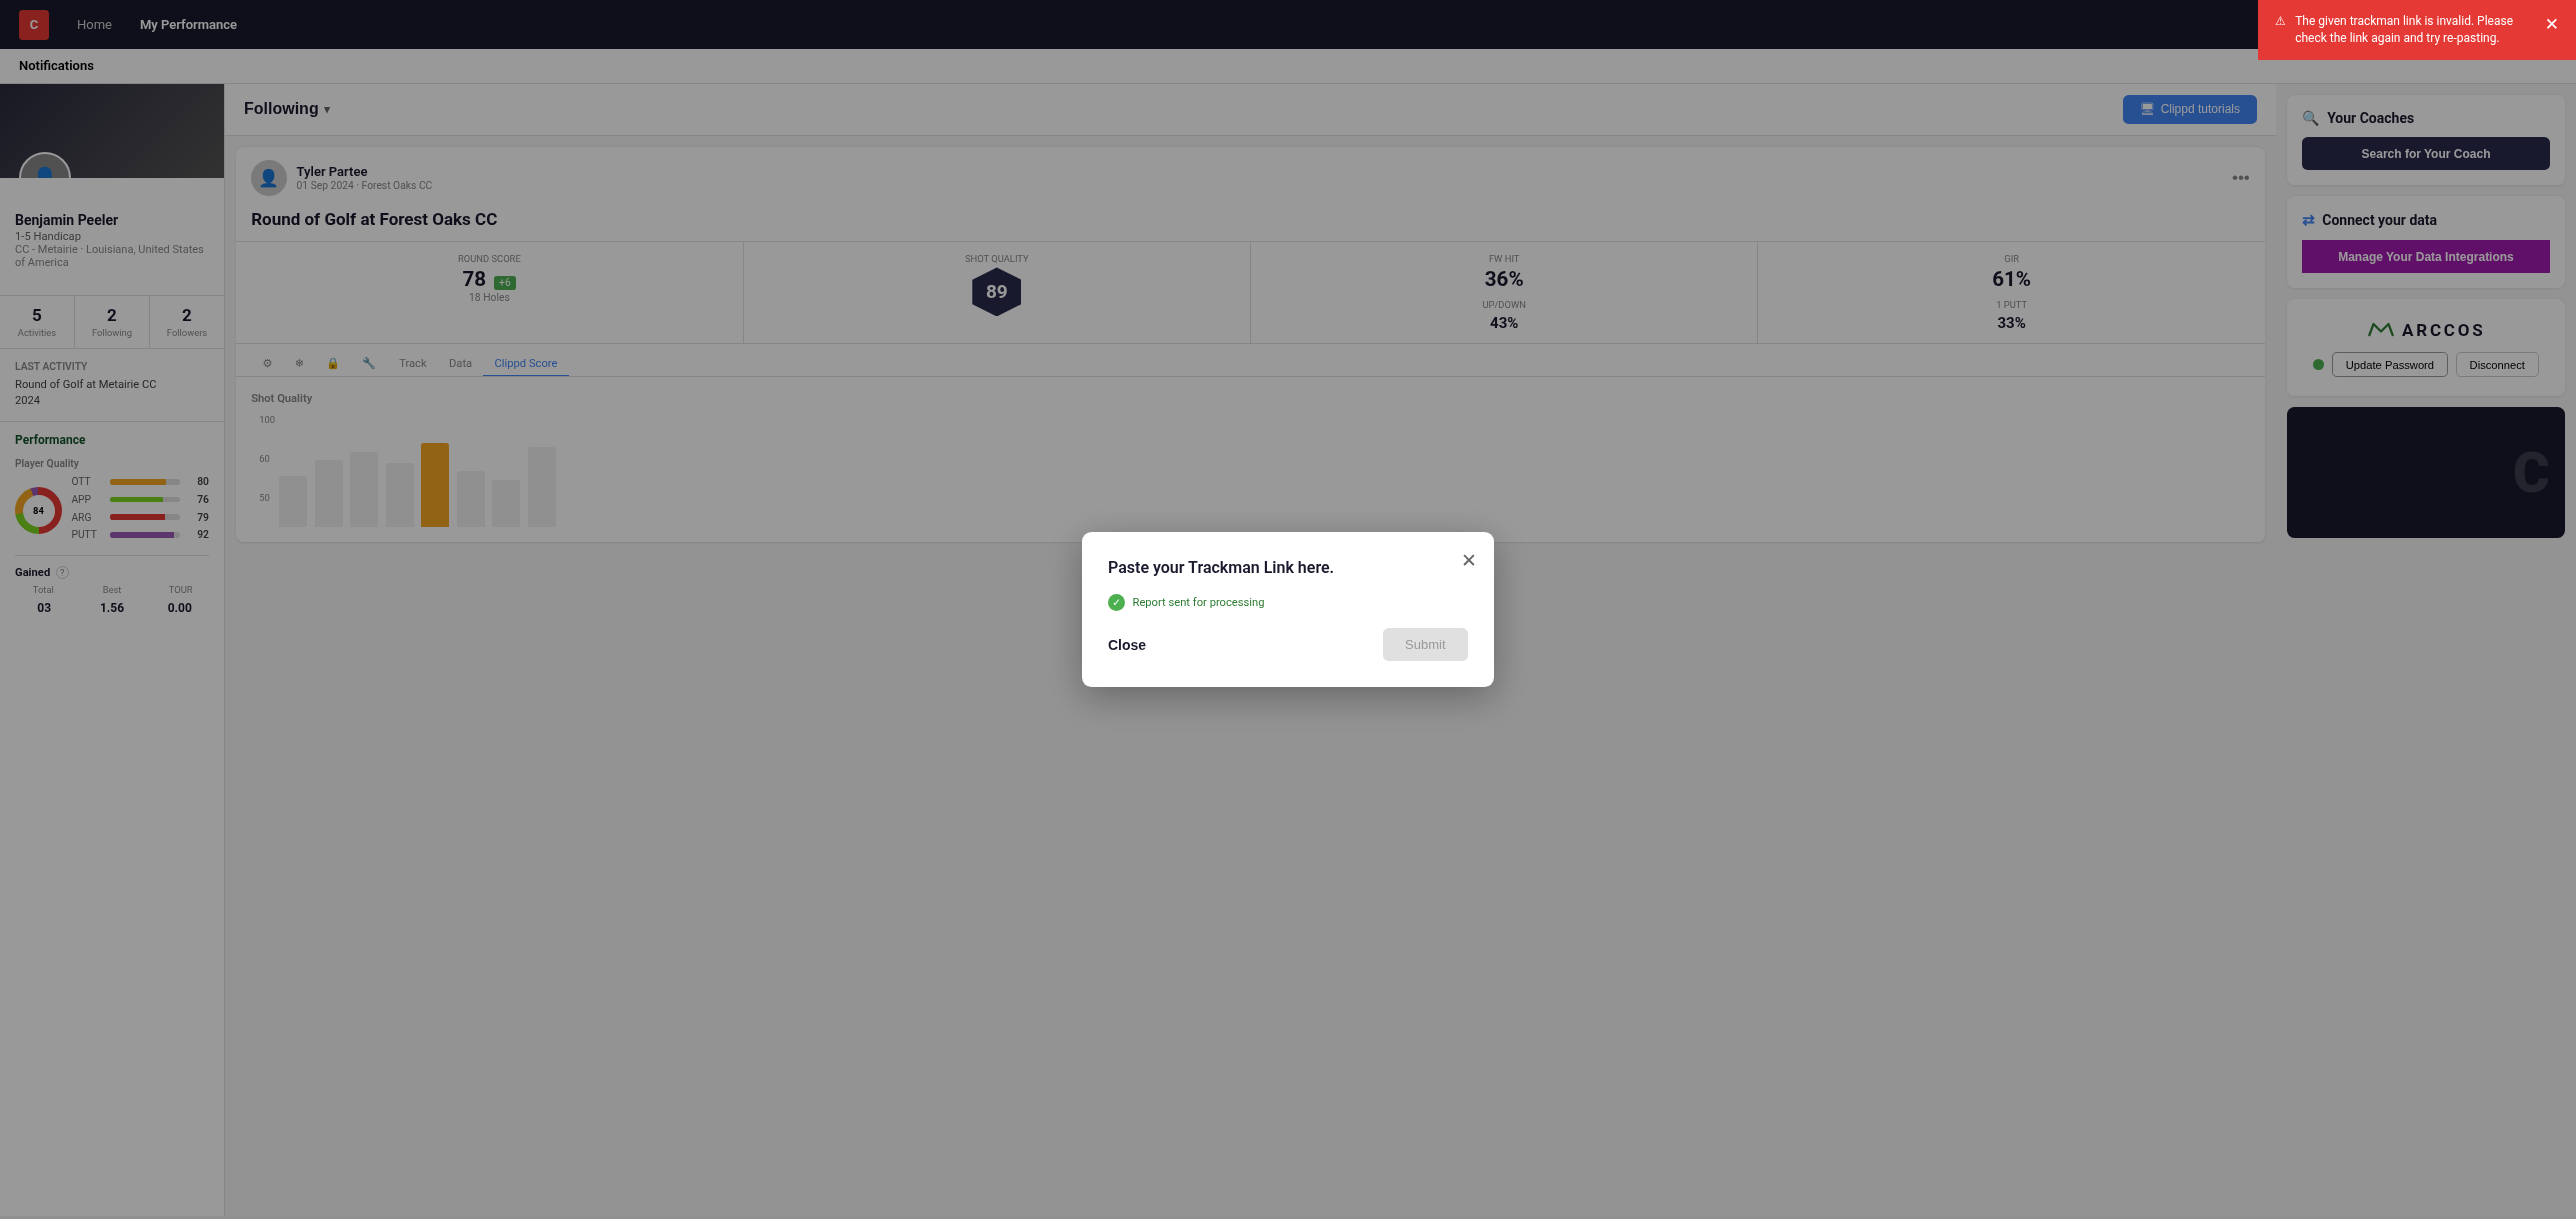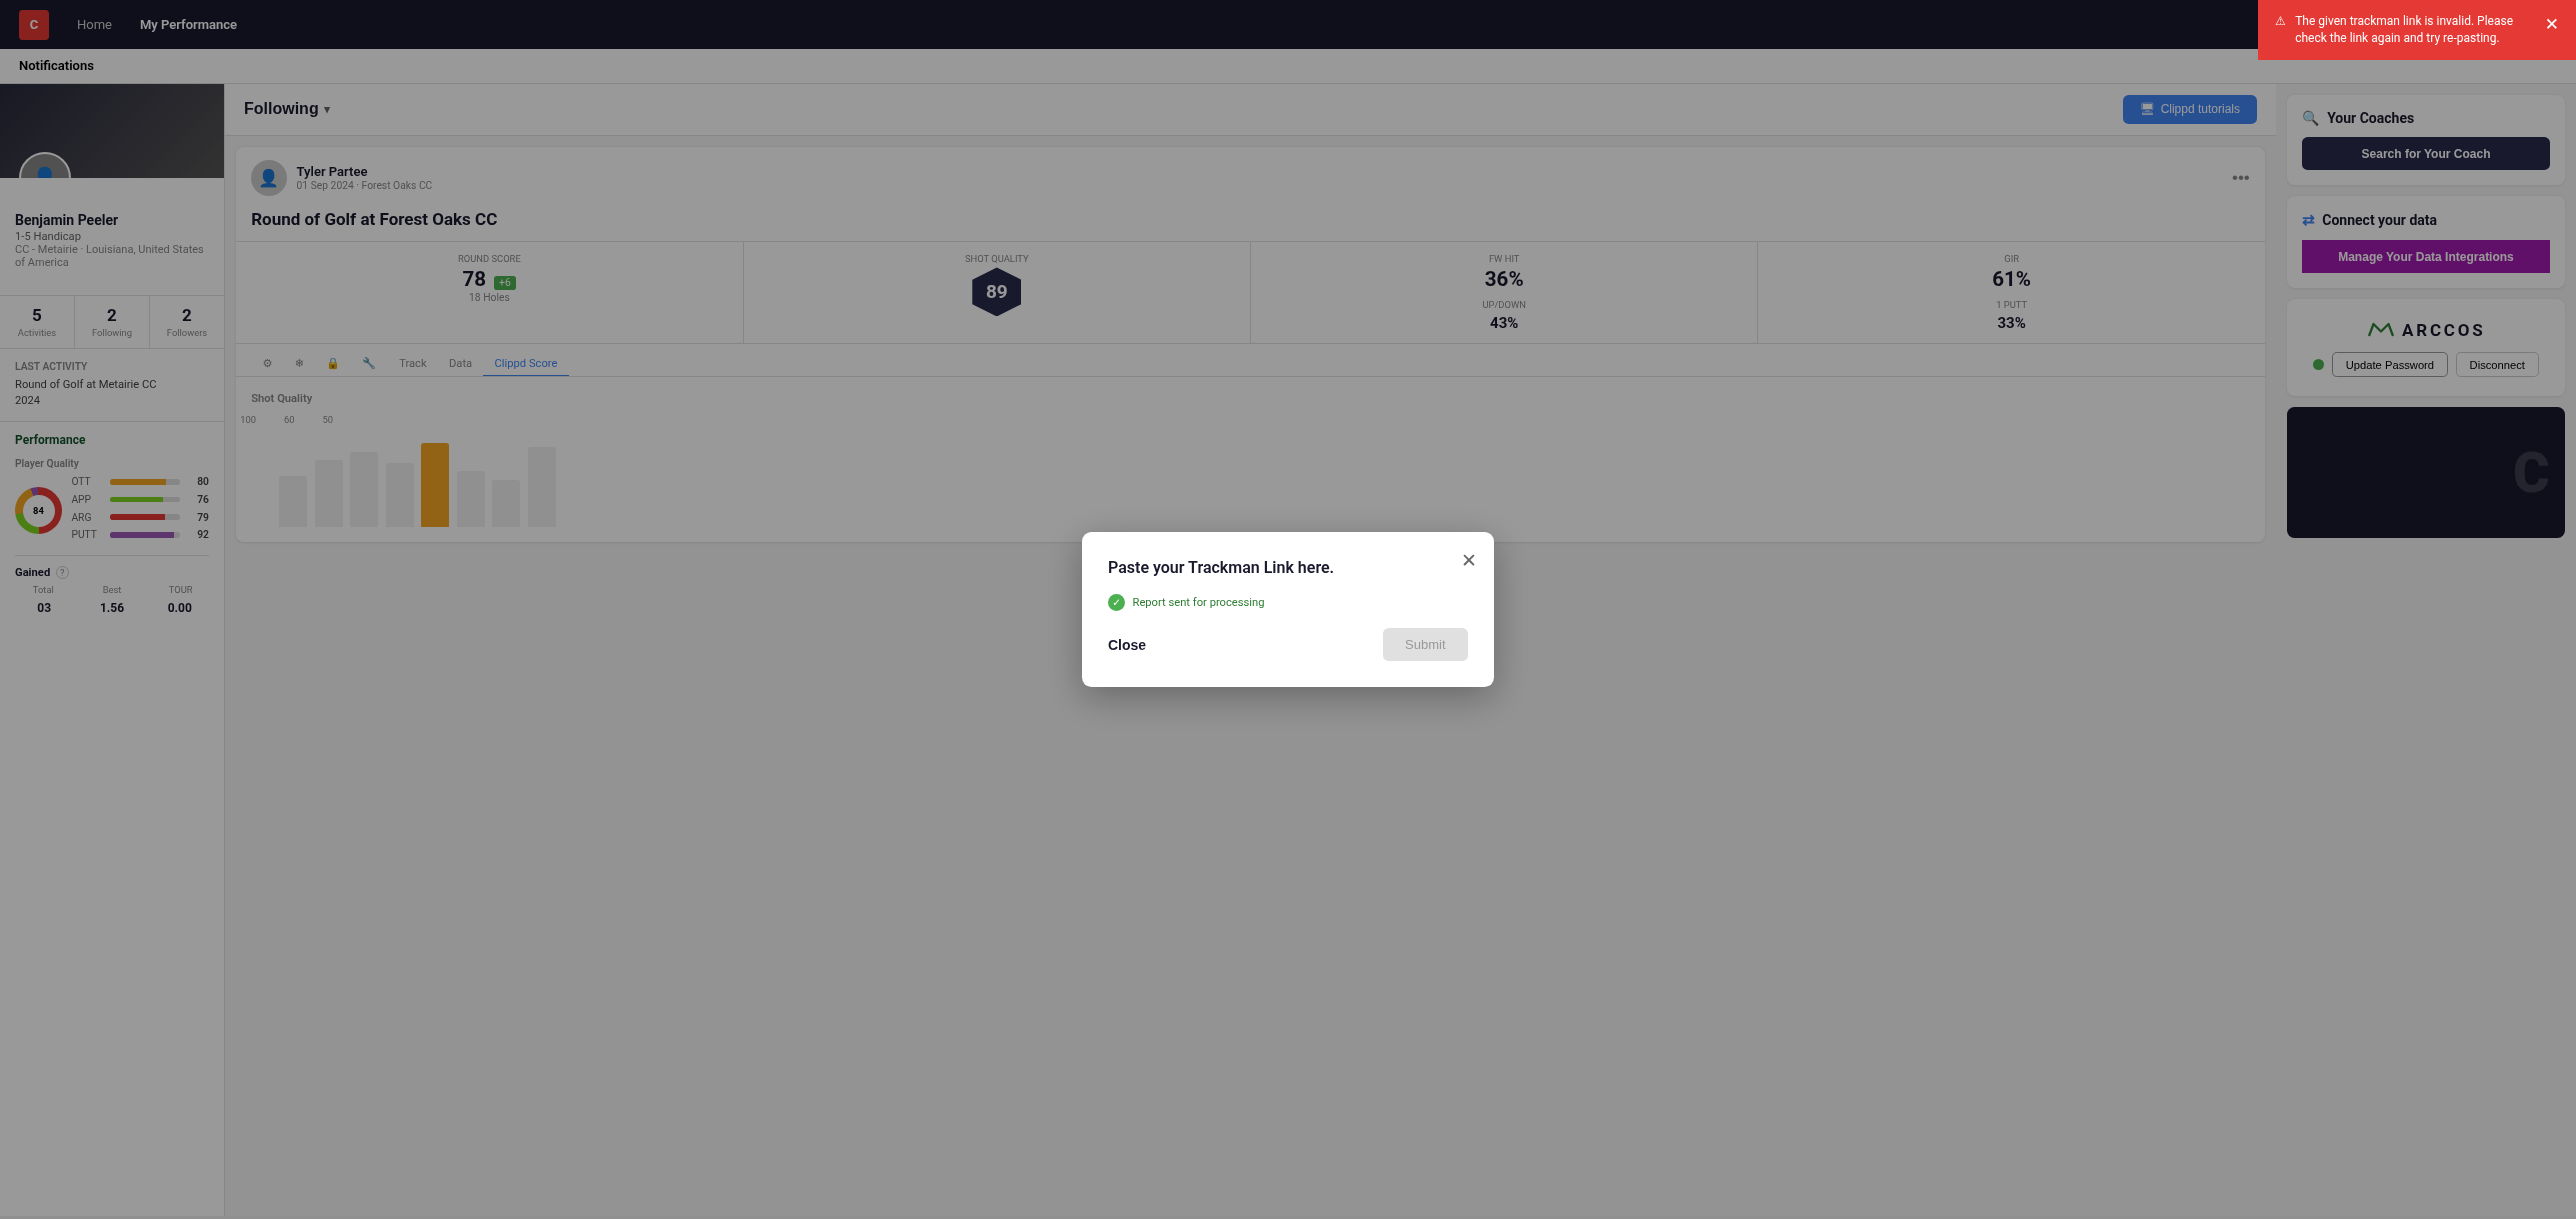--- a/index.html
+++ b/index.html
@@ -95,21 +95,21 @@
     .post-stat-label { font-size: 9.4px; color: #888; text-transform: uppercase; margin-bottom: 3.7px; }
     .post-stat-val { font-size: 20.6px; font-weight: 700; color: #1a1a2e; }
     .post-stat-sub { font-size: 10.3px; color: #888; }
     .post-stat-badge { display: inline-block; background: #4caf50; color: white; font-size: 10.3px; padding: 0.9px 5.6px; border-radius: 2.8px; margin-left: 3.7px; }
     .hexagon { width: 49px; height: 49px; background: #2a2a4e; display: flex; align-items: center; justify-content: center; color: white; font-size: 19px; font-weight: 700; clip-path: polygon(50% 0%, 100% 25%, 100% 75%, 50% 100%, 0% 75%, 0% 25%); margin: 0 auto 3.7px auto; }
     .post-tabs { display: flex; gap: 0; padding: 7.5px 15px 0 15px; border-bottom: 0.9px solid #e0e0e0; overflow: hidden; }
     .post-tab { padding: 5.6px 11.2px; font-size: 11.2px; cursor: pointer; color: #888; border-bottom: 1.9px solid transparent; white-space: nowrap; }
     .post-tab.active { color: #4285f4; border-bottom-color: #4285f4; }
     .post-chart-area { padding: 15px; min-height: 150px; position: relative; }
     .chart-label-left { position: absolute; left: 15px; top: 15px; font-size: 11.2px; color: #888; font-weight: 600; }
-    .chart-y-labels { position: absolute; left: 4px; top: 37px; display: flex; flex-direction: row; gap: 28px; font-size: 9.4px; color: #888; }
+    .chart-y-labels { position: absolute; left: 23px; top: 37px; display: flex; flex-direction: column; gap: 28px; font-size: 9.4px; color: #888; }
     .chart-bars { display: flex; align-items: flex-end; gap: 7.5px; height: 112px; padding-left: 28px; margin-top: 22.5px; }
     .chart-bar { width: 28px; background: #f0f0f0; border-radius: 2.8px 2.8px 0 0; }
     .chart-bar.highlight { background: #f5a623; }
 
     
     .right-sidebar { width: 300px; flex-shrink: 0; overflow-y: auto; background: #f5f5f5; padding: 11.2px; }
     .right-card { background: white; border-radius: 7.5px; padding: 15px; margin-bottom: 11.2px; box-shadow: 0 0.9px 2.8px rgba(0,0,0,0.08); }
     .right-card-title { font-size: 14px; font-weight: 700; color: #1a1a2e; margin-bottom: 11.2px; display: flex; align-items: center; gap: 7.5px; }
     .search-coach-btn { width: 100%; background: #2a2a4e; color: white; border: none; padding: 9.4px; border-radius: 5.6px; cursor: pointer; font-size: 12px; font-weight: 600; }
     .connect-data-icon { color: #4285f4; font-size: 15px; }

